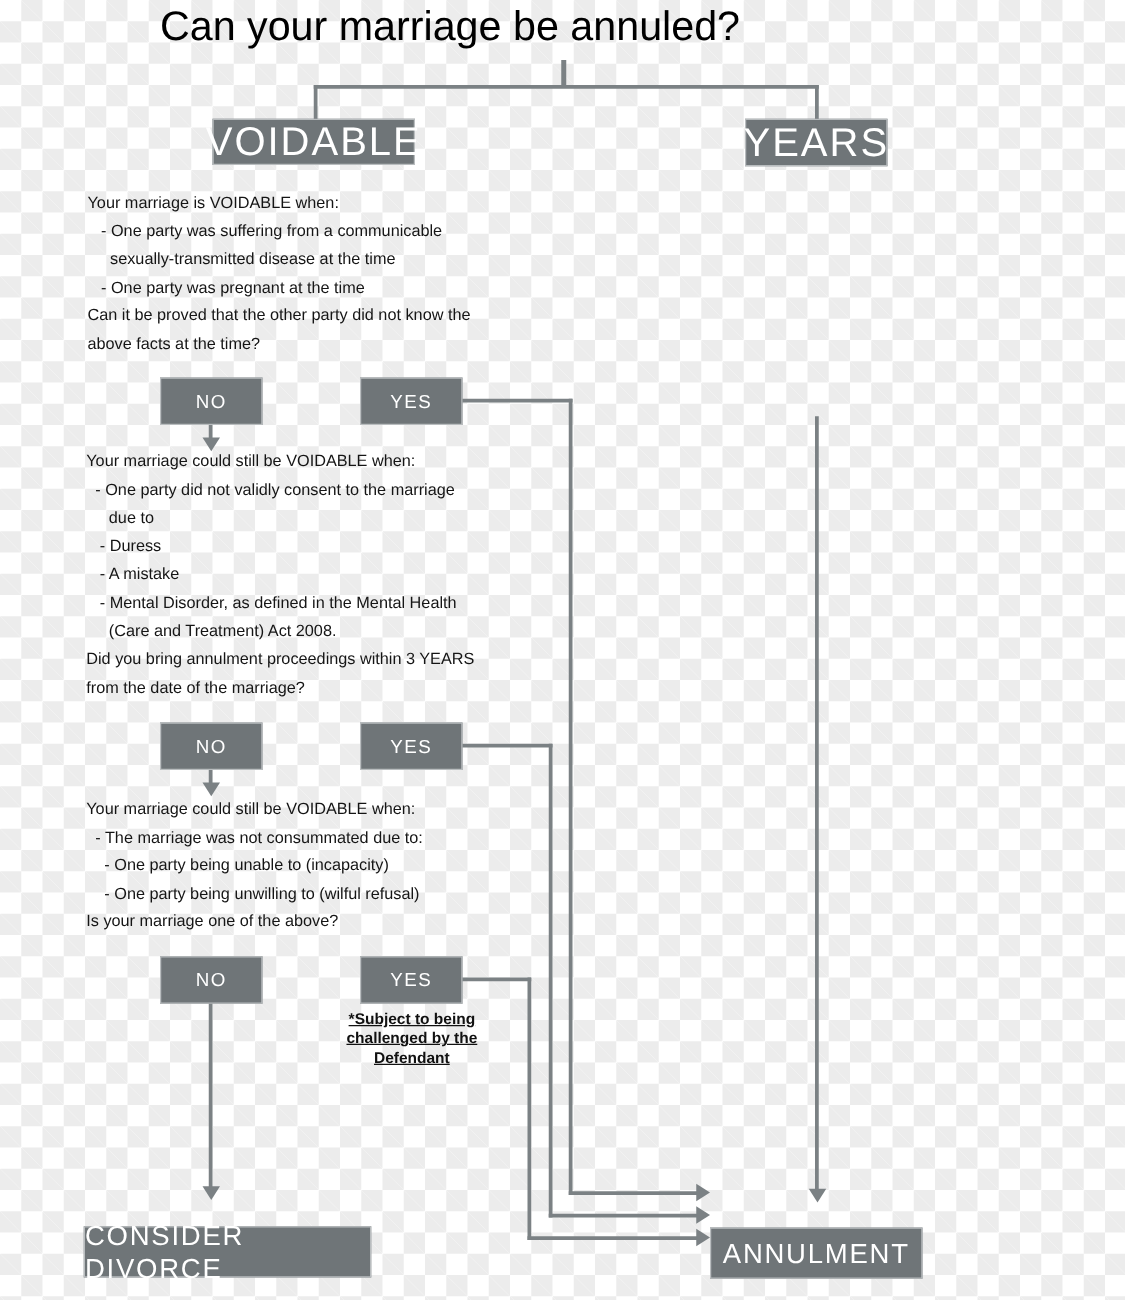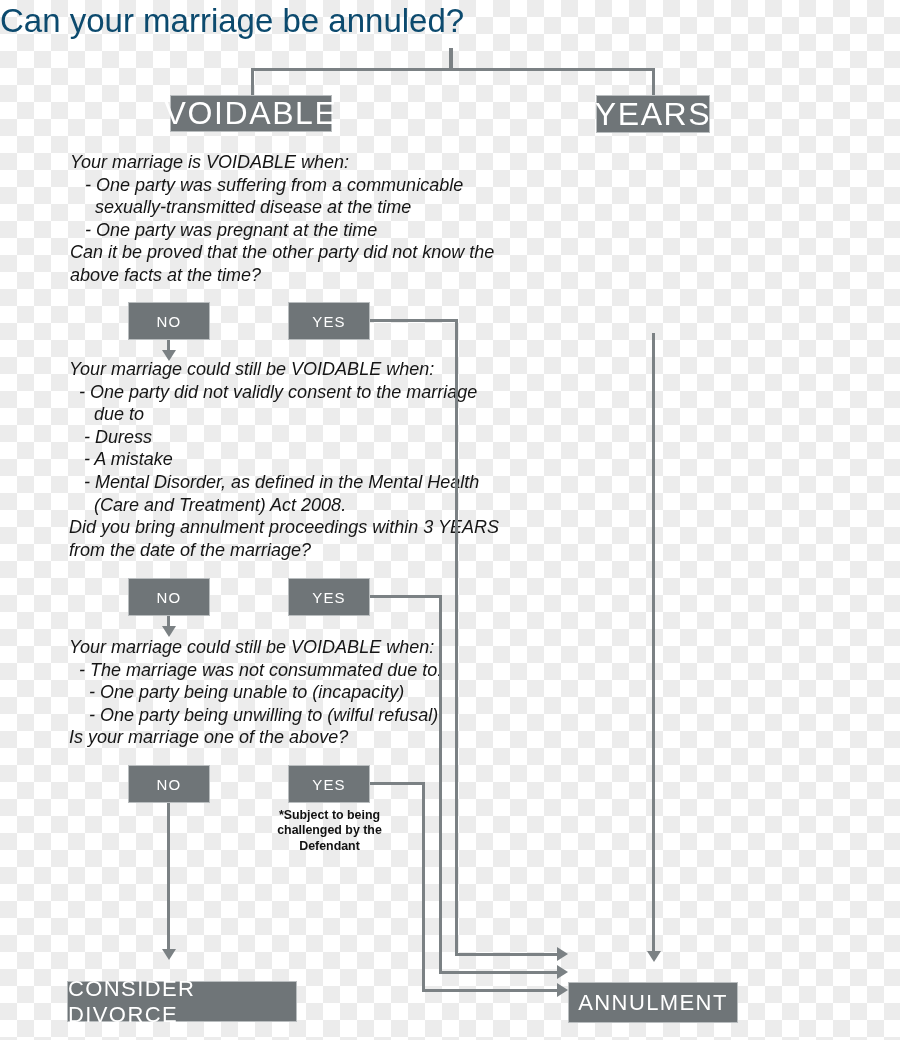--- a/index.html
+++ b/index.html
@@ -20,24 +20,25 @@
     background-size:34px 34px;
     background-position:0 0,17px 17px;
     background-color:#ffffff;
     z-index:0;
   }
   #stage{position:absolute;inset:0;z-index:2;}
 
   .title{
     position:absolute;
     left:0;top:2px;width:720px;
+    text-align:center;
     font-size:33px;
     font-weight:400;
     letter-spacing:0px;
-    color:#0c4a6e;
+    color:#000000;
     white-space:nowrap;
   }
 
   .node{
     position:absolute;
     background:#6f7578;
     border:1px solid #b9bdbf;
     box-sizing:border-box;
     color:#ffffff;
     display:flex;
@@ -46,25 +47,24 @@
     font-weight:300;
     letter-spacing:1.6px;
     user-select:none;
   }
   .node.hdr{font-size:32px;}
   .node.yn{font-size:15px;letter-spacing:1.2px;}
   .node.term{font-size:22px;letter-spacing:1.4px;}
 
   .txt{
     position:absolute;
-    font-size:18px;
+    font-size:13px;
     line-height:22.6px;
     color:#151515;
     white-space:pre-wrap;
-    font-style:italic;
   }
   .note{
     position:absolute;
     font-size:12.4px;
     line-height:15.4px;
     font-weight:bold;
     text-align:center;
     color:#111;
   }
 
@@ -162,21 +162,21 @@
 
   <div class="node yn" style="left:128px;top:765px;width:82px;height:38px;">
     <span>NO</span>
   </div>
   <div class="ln lnv" style="left:167px;top:803px;height:148px;"></div>
   <div class="arw" style="left:162px;top:949px;"></div>
 
   <div class="node yn" style="left:288px;top:765px;width:82px;height:38px;">
     <span>YES</span>
   </div>
-  <div class="note" style="left:272px;top:808px;width:115px;">*Subject to being
+  <div class="note" style="left:272px;top:808px;width:115px;text-decoration:underline;">*Subject to being
 challenged by the
 Defendant</div>
   <div class="ln lnh" style="left:370px;top:782px;width:55px;"></div>
   <div class="ln lnv" style="left:422px;top:782px;height:210px;"></div>
   <div class="ln lnh" style="left:422px;top:989px;width:140px;"></div>
   <div class="arwr" style="left:557px;top:983px;"></div>
 
   <div class="ln lnv" style="left:652px;top:333px;height:620px;"></div>
   <div class="arw" style="left:647px;top:951px;"></div>
 

